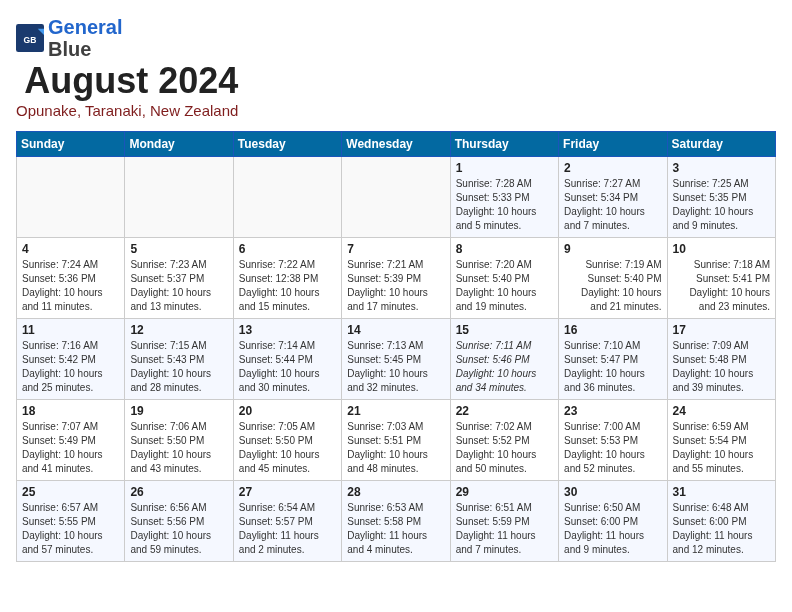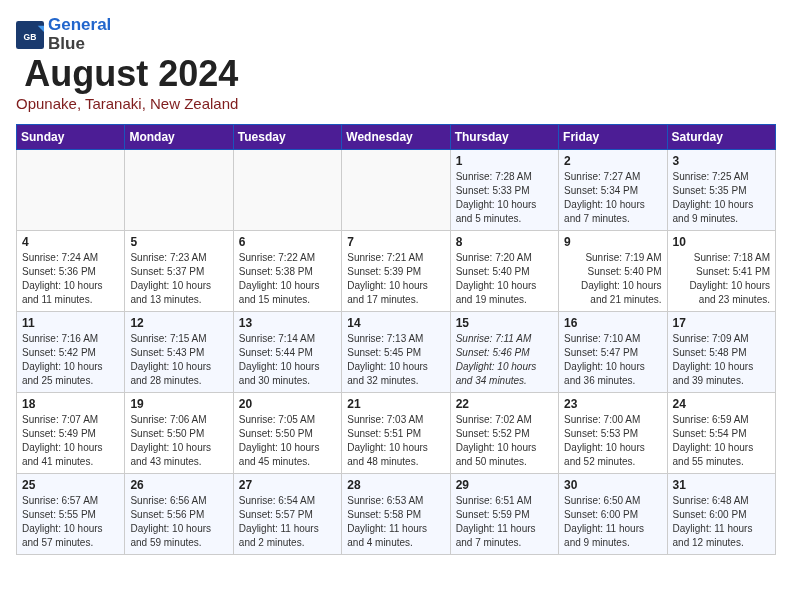--- a/index.html
+++ b/index.html
@@ -15,21 +15,21 @@
       justify-content: space-between;
       align-items: flex-start;
       margin-bottom: 12px;
       flex-direction: column;
     }
     .logo {
       display: flex;
       align-items: center;
     }
     .logo-text {
-      font-size: 17px;
+      font-size: 20px;
       font-weight: bold;
       color: #1a1a2e;
       line-height: 1.1;
     }
     .logo-text span {
       color: #2266cc;
     }
     .logo-icon {
       width: 28px;
       height: 28px;
@@ -46,21 +46,21 @@
     .subtitle {
       font-size: 15px;
       color: #7f1d1d;
     }
     table {
       width: 100%;
       border-collapse: collapse;
       table-layout: fixed;
     }
     thead th {
-      background: #4c1d95;
+      background: #0369a1;
       color: #fff;
       font-size: 12px;
       font-weight: bold;
       padding: 5px 4px;
       text-align: left;
       border: 1px solid #1a55bb;
     }
     tbody td {
       border: 1px solid #ccc;
       vertical-align: top;
@@ -166,21 +166,21 @@
         <td>
           <span class="day-num">5</span>
           <div class="day-info" style="white-space: pre-line;">Sunrise: 7:23 AM
 Sunset: 5:37 PM
 Daylight: 10 hours
 and 13 minutes.</div>
         </td>
         <td>
           <span class="day-num">6</span>
           <div class="day-info" style="white-space: pre-line;">Sunrise: 7:22 AM
-Sunset: 5:38 PM
+Sunset: 12:38 PM
 Daylight: 10 hours
 and 15 minutes.</div>
         </td>
         <td>
           <span class="day-num">7</span>
           <div class="day-info" style="white-space: pre-line;">Sunrise: 7:21 AM
 Sunset: 5:39 PM
 Daylight: 10 hours
 and 17 minutes.</div>
         </td>

